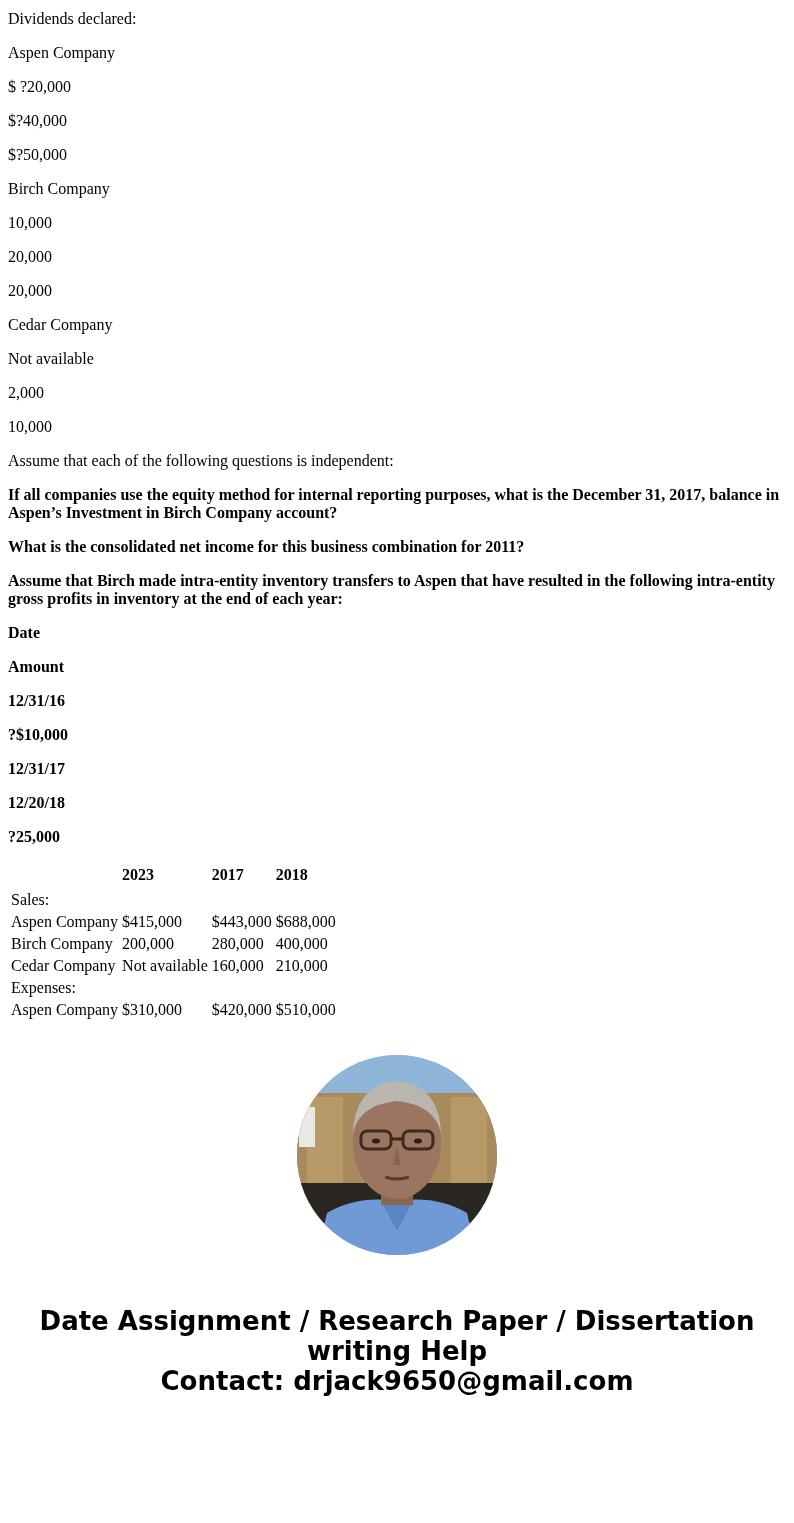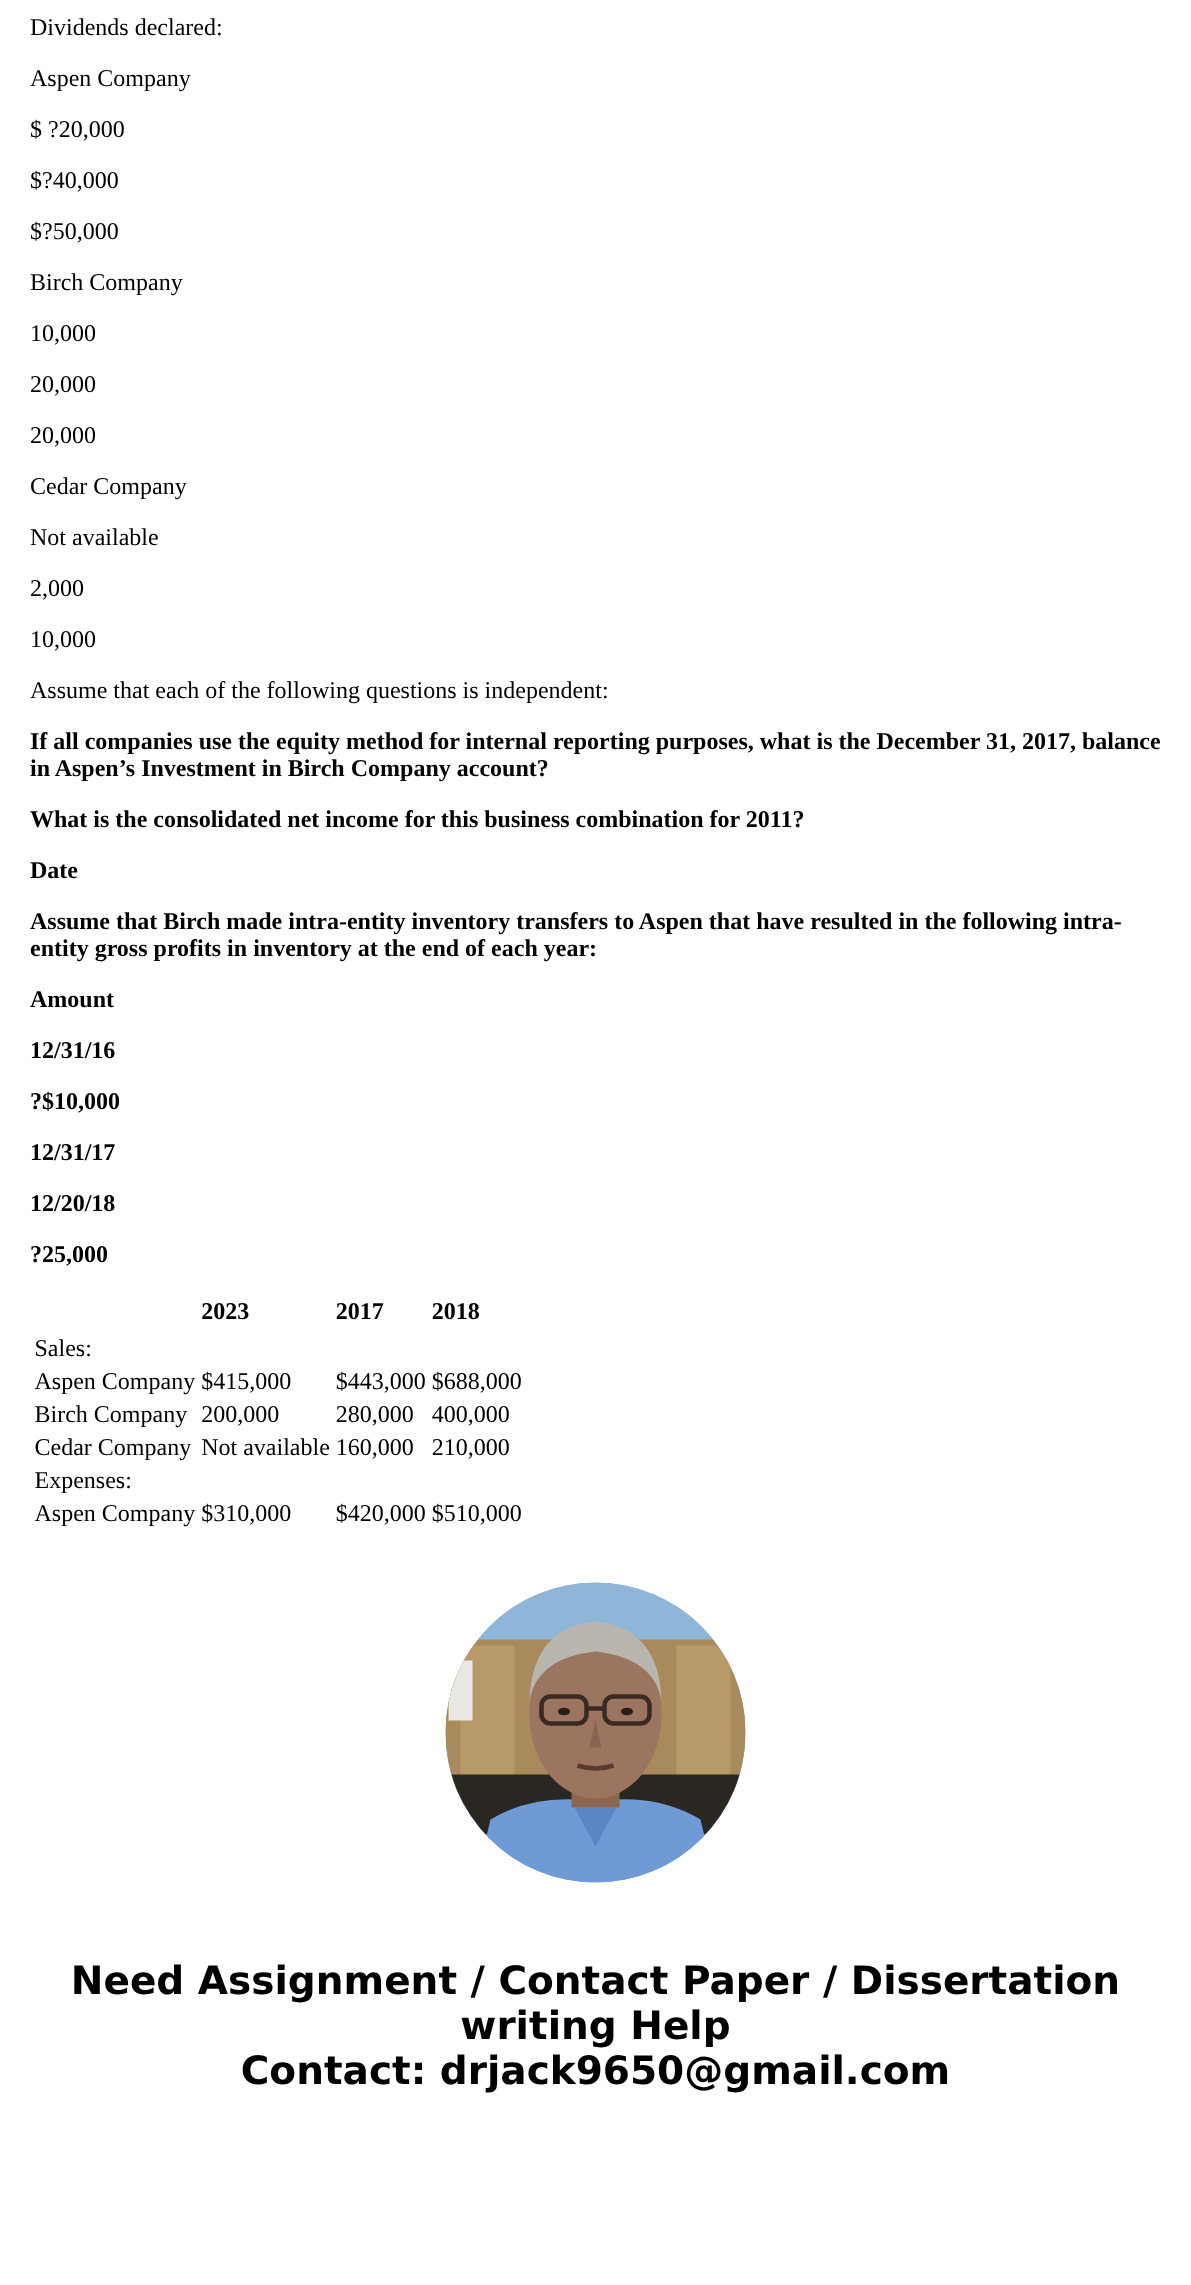--- a/index.html
+++ b/index.html
@@ -9,21 +9,21 @@
     }
     body {
       width: 794px;
       min-height: 1523px;
       font-family: "Liberation Serif", "DejaVu Serif", serif;
       font-size: 16px;
       color: #000000;
       line-height: 18px;
     }
     .content {
-      padding: 0 20px;
+      padding: 0 8px;
     }
     p {
       margin: 0 0 16px 0;
     }
     p.first {
       margin-top: 10px;
     }
     p.bold {
       font-weight: bold;
     }
@@ -91,23 +91,23 @@
   <p>20,000</p>
   <p>Cedar Company</p>
   <p>Not available</p>
   <p>2,000</p>
   <p>10,000</p>
 
   <p>Assume that each of the following questions is independent:</p>
 
   <p class="bold">If all companies use the equity method for internal reporting purposes, what is the December 31, 2017, balance in Aspen’s Investment in Birch Company account?</p>
   <p class="bold">What is the consolidated net income for this business combination for 2011?</p>
+  <p class="bold">Assume that Birch made intra-entity inventory transfers to Aspen that have resulted in the following intra-entity gross profits in inventory at the end of each year:</p>
+
   <p class="bold">Date</p>
-
-  <p class="bold">Assume that Birch made intra-entity inventory transfers to Aspen that have resulted in the following intra-entity gross profits in inventory at the end of each year:</p>
   <p class="bold">Amount</p>
   <p class="bold">12/31/16</p>
   <p class="bold">?$10,000</p>
   <p class="bold">12/31/17</p>
   <p class="bold">12/20/18</p>
   <p class="bold">?25,000</p>
 
 
   <table class="fin">
     <thead>
@@ -190,16 +190,16 @@
       <ellipse cx="121" cy="86" rx="4" ry="2.5" fill="#2a1c16"></ellipse>
 
       <path d="M100 92 L96 110 L104 110 Z" fill="#8a6450"></path>
 
       <path d="M88 122 Q100 126 112 122" stroke="#5a3a2e" stroke-width="3" fill="none"></path>
     </svg>
   </div>
 </div>
 
 <div class="promo">
-  <div>Need Assignment / Contact Paper / Dissertation</div>
+  <div>Date Assignment / Research Paper / Dissertation</div>
   <div>writing Help</div>
   <div>Contact: drjack9650@gmail.com</div>
 </div>
 
 </body></html>

